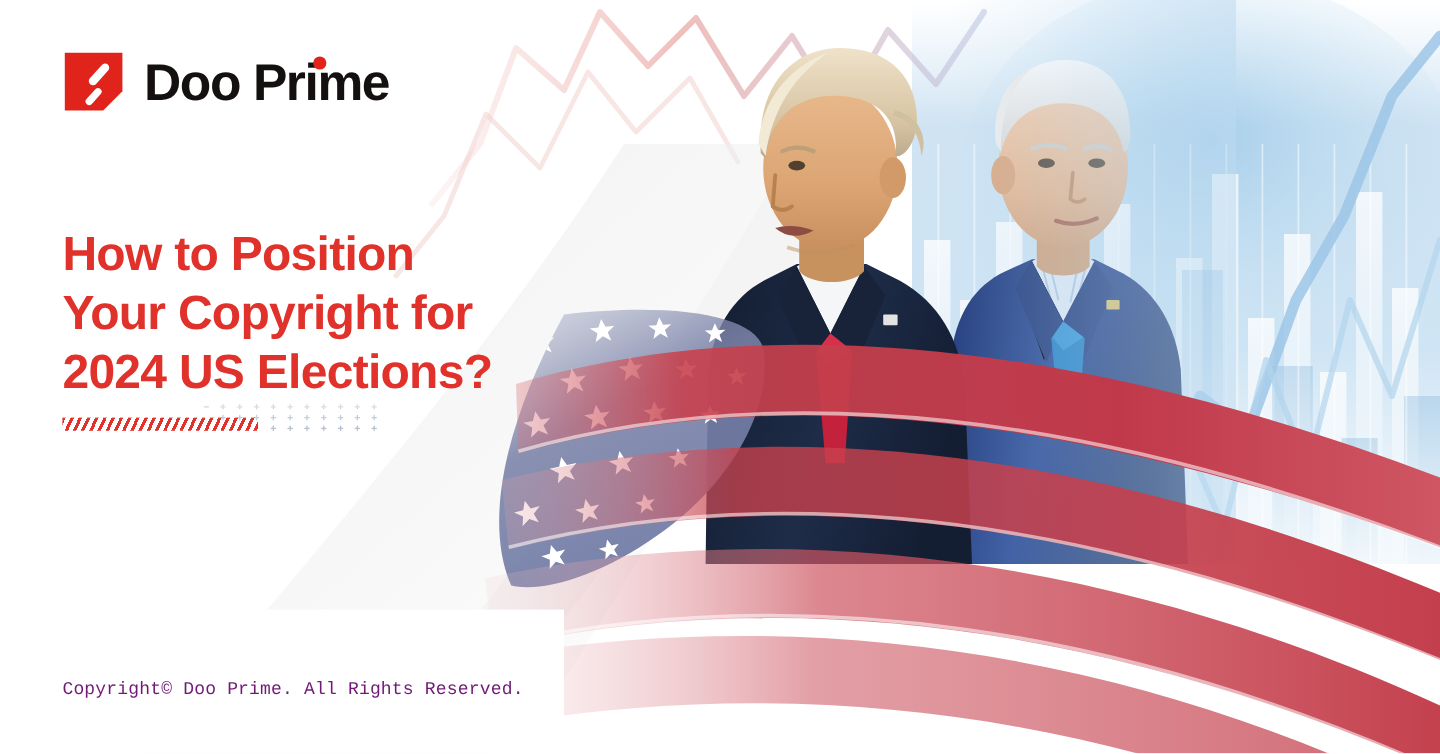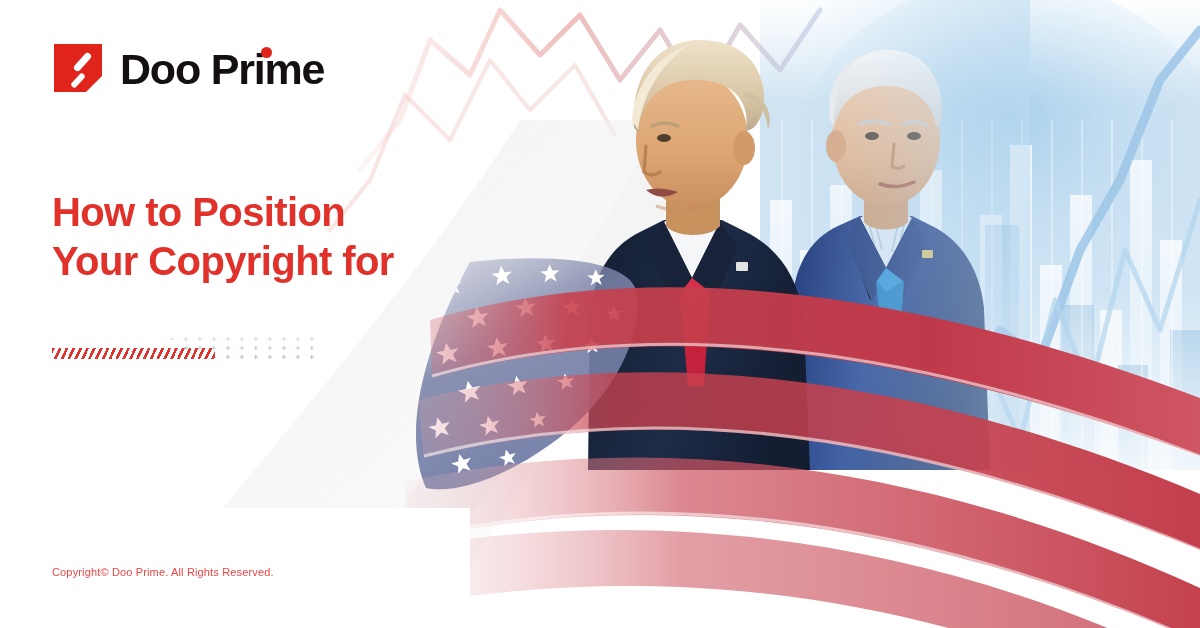--- a/index.html
+++ b/index.html
@@ -96,24 +96,25 @@
     left:116px; top:-5px;
     width:150px; height:26px;
   }
   #dot-grid svg { display:block; }
 
   
   #copyright {
     position:absolute;
     left:52px; top:566px;
     z-index:40;
-    font-size:11px;
-    color:#ef4444;
+    font-size:15px;
+    color:#701a75;
     letter-spacing:0.15px;
     white-space:nowrap;
+    font-family:Liberation Mono, monospace;
   }
 
   
   #figures {
     position:absolute;
     left:560px; top:0;
     width:470px; height:470px;
     z-index:20;
   }
   #figures svg { display:block; width:100%; height:100%; }
@@ -492,20 +493,21 @@
     </div>
     <div id="logo-text">
       <span>Doo Prime</span>
       <span class="dot-i"></span>
     </div>
   </div>
 
   <h1 id="headline">
     <span class="line">How to Position</span>
     <span class="line">Your Copyright for</span>
+    <span class="line">2024 US Elections?</span>
   </h1>
 
   <div id="divider">
     <div id="hatch-bar"></div>
     <div id="dot-grid">
       <svg width="150" height="26" viewBox="0 0 150 26">
         <g stroke="#8a9bb4" stroke-width="1.1" stroke-linecap="round">
           <g opacity="0.35">
             <line x1="4" y1="3" x2="4" y2="3.1"></line>
               <line x1="2.2" y1="3" x2="5.8" y2="3"></line>

